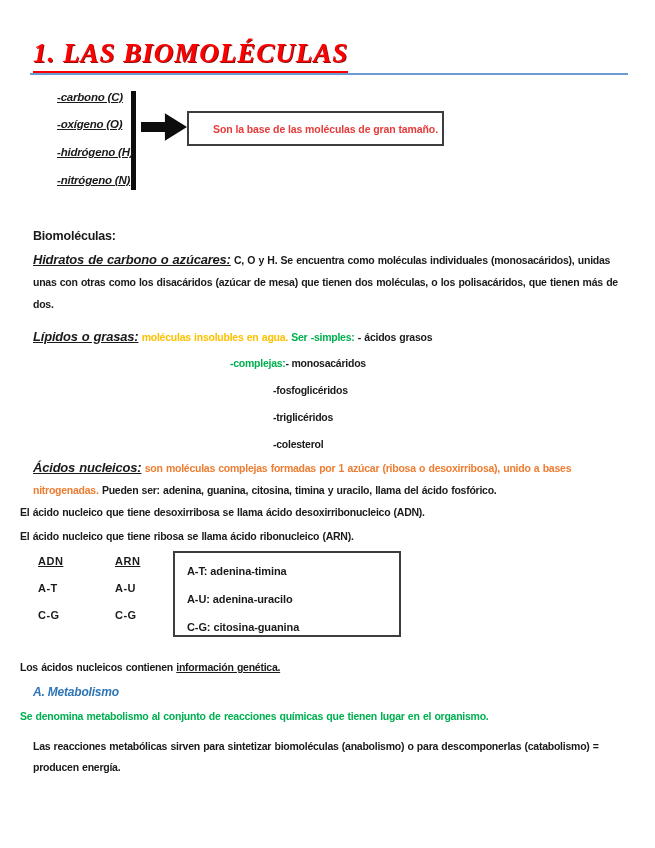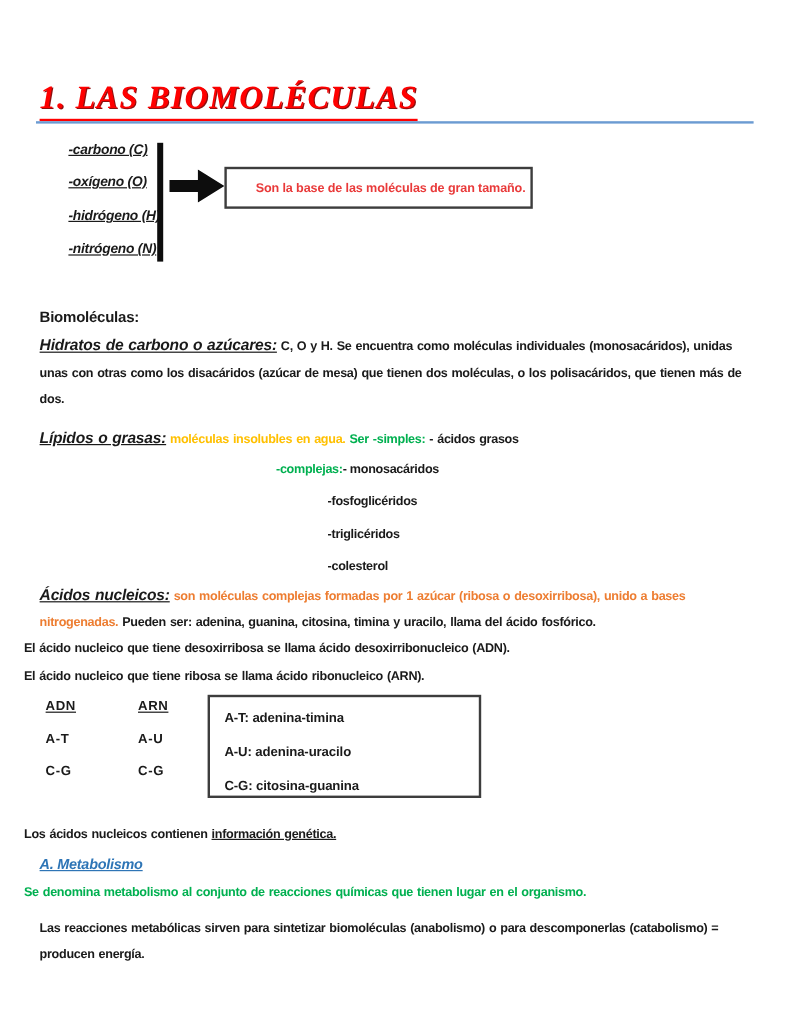--- a/index.html
+++ b/index.html
@@ -1,20 +1,20 @@
 <!DOCTYPE html>
 <html style="--title_red: #ff0000; --callout_red: #e93a3a; --gold: #ffc000; --orange: #ed7d31; --green: #00b050; --blue_heading: #2e75b6; --divider_blue: #6b9bd2;"><head>
 <meta charset="utf-8">
 <style>
   html,body{margin:0;padding:0;background:#ffffff;}
   .page{
     position:relative;width:655px;height:848px;background:#ffffff;overflow:hidden;
     font-family:"Liberation Sans",sans-serif;color:#1a1a1a;
   }
-  .abs{position:absolute;margin-top:28px;}
+  .abs{position:absolute;}
   
   .doc-title{
     left:33px;top:38px;
     font-family:"Liberation Serif",serif;
     font-weight:700;font-style:italic;
     font-size:27px;letter-spacing:1px;
     color:var(--title_red);
     text-shadow:1px 1px 0 #8f0f0f;
   }
   .doc-title .t-inner{
@@ -58,21 +58,21 @@
   .pair-header{font-size:11px;font-weight:700;text-decoration:underline;letter-spacing:0.5px;text-align:center;}
   .pair-cell{font-size:11px;font-weight:700;letter-spacing:0.5px;}
   .legend-box{
     left:173px;top:551px;width:228px;height:86px;
     border:2px solid #3d3d3d;padding:4px 0 0 12px;box-sizing:border-box;
   }
   .legend-line{font-size:11px;font-weight:700;line-height:28px;letter-spacing:-0.1px;}
   .u{text-decoration:underline;}
   .meta-heading{
     left:33px;font-size:12px;font-weight:700;font-style:italic;
-    text-decoration:underline;color:var(--blue_heading);letter-spacing:-0.2px;
+    color:var(--blue_heading);letter-spacing:-0.2px;
   }
 </style>
 </head>
 <body>
 
 <div class="page">
 
   <div class="abs doc-title">
     <span class="t-inner">1. LAS BIOMOLÉCULAS</span>
   </div>

